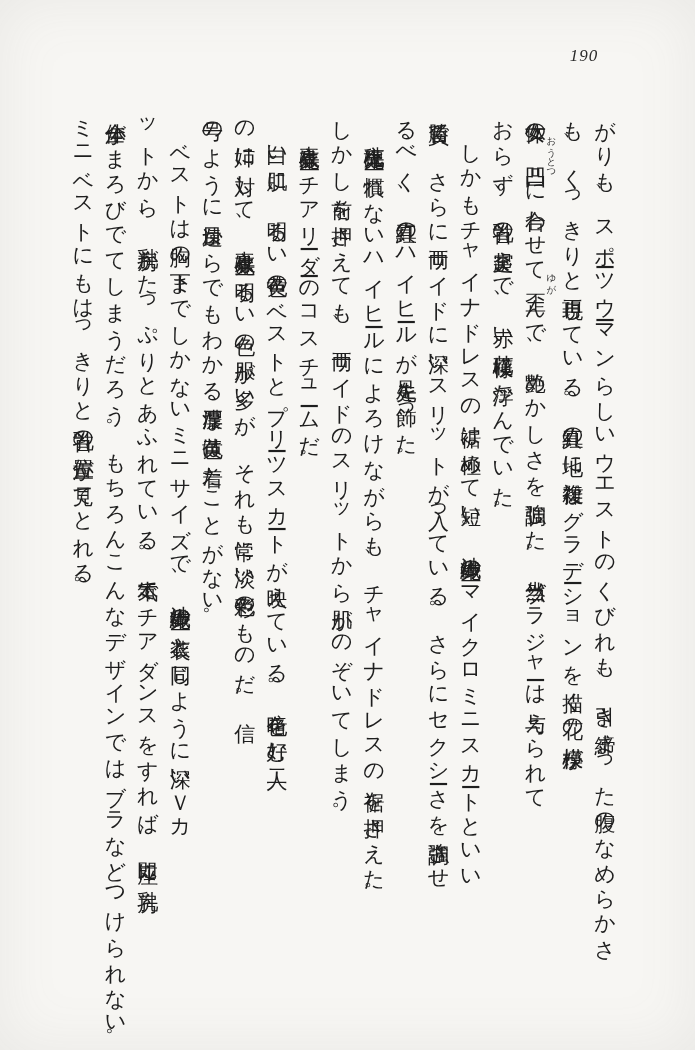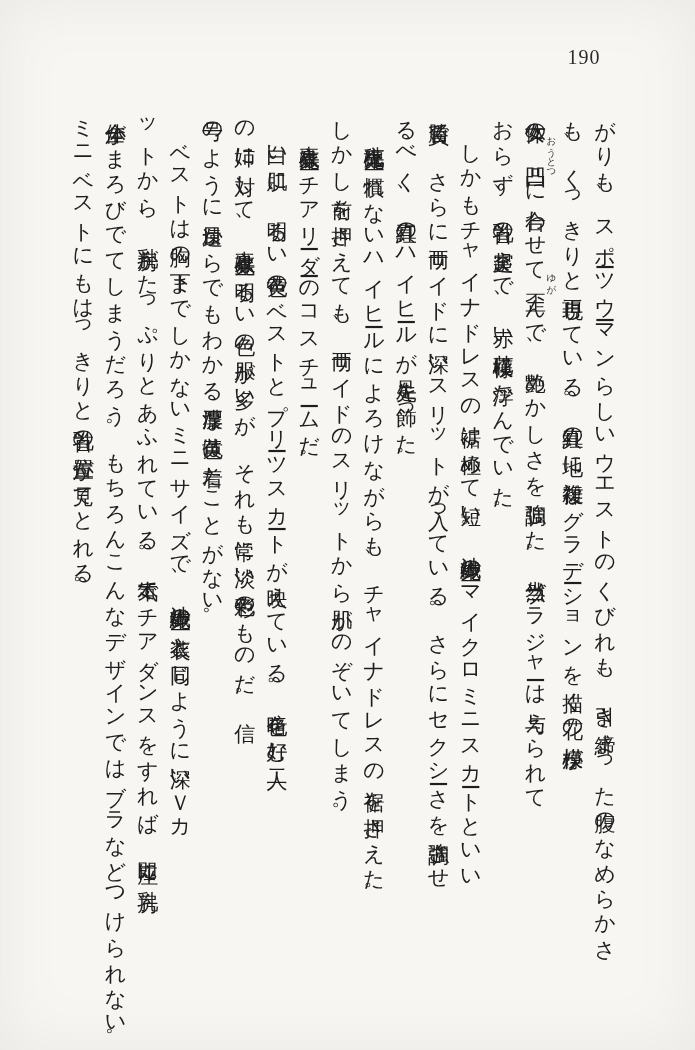--- a/index.html
+++ b/index.html
@@ -21,21 +21,22 @@
     inset: 0;
     pointer-events: none;
     box-shadow: inset 0 0 60px rgba(120,120,115,0.10);
   }
   .page-number {
     position: absolute;
     top: 46px;
     left: 560px;
     width: 48px;
     text-align: center;
-    font-size: 20px;
+    font-style: italic;
+    font-size: 17px;
     letter-spacing: 1px;
     color: #2b2b2b;
   }
   .text-block {
     position: absolute;
     top: 106px;
     right: 74px;
     width: 549px;
     height: 890px;
     writing-mode: vertical-rl;

